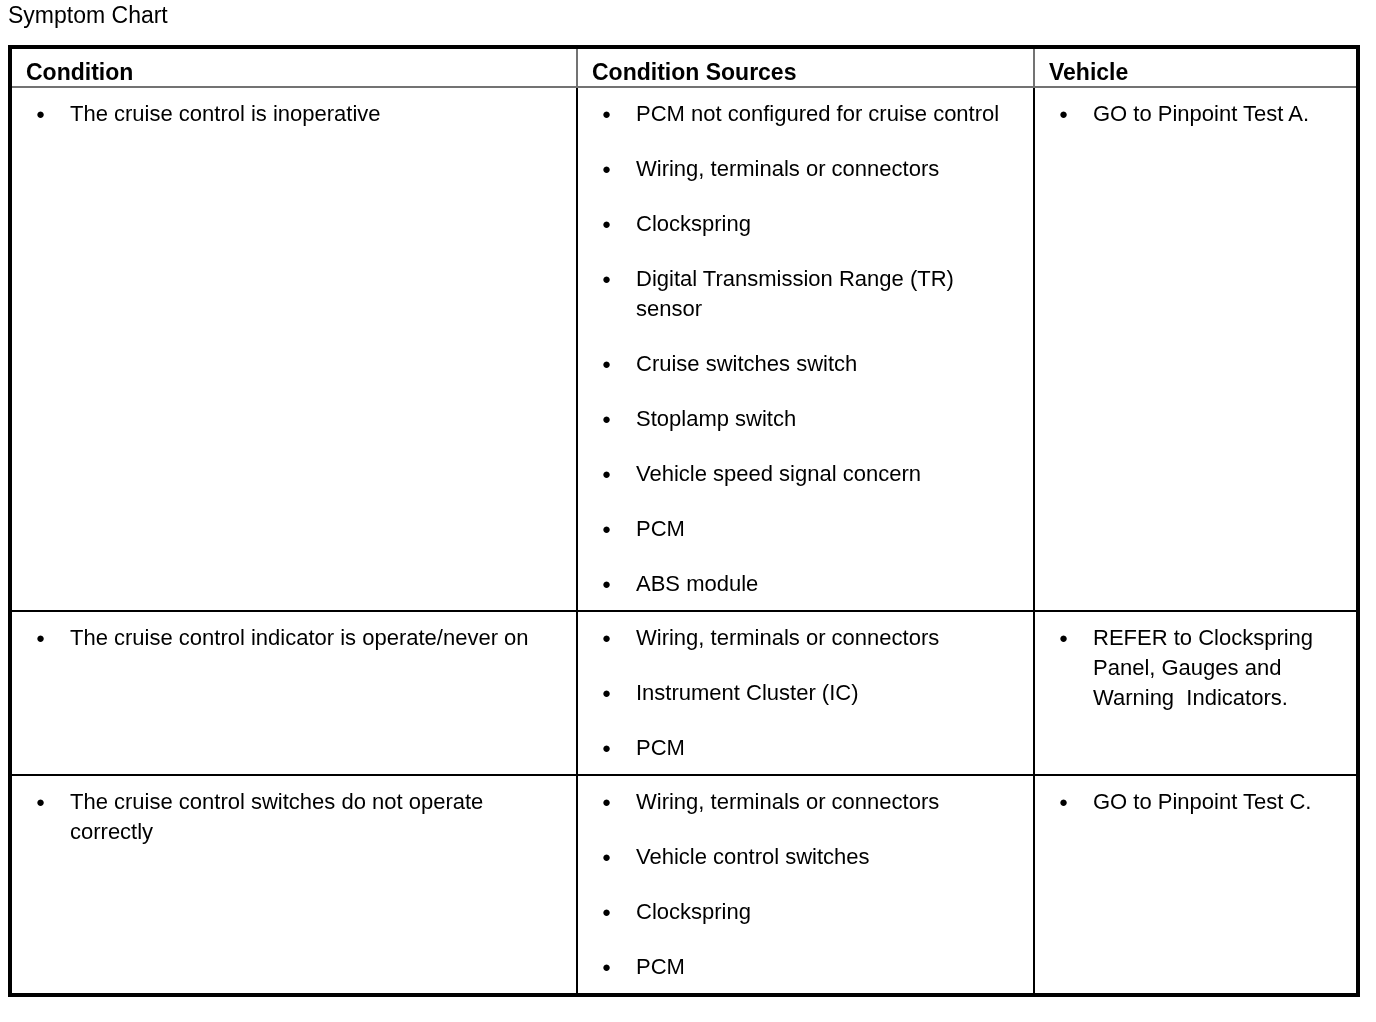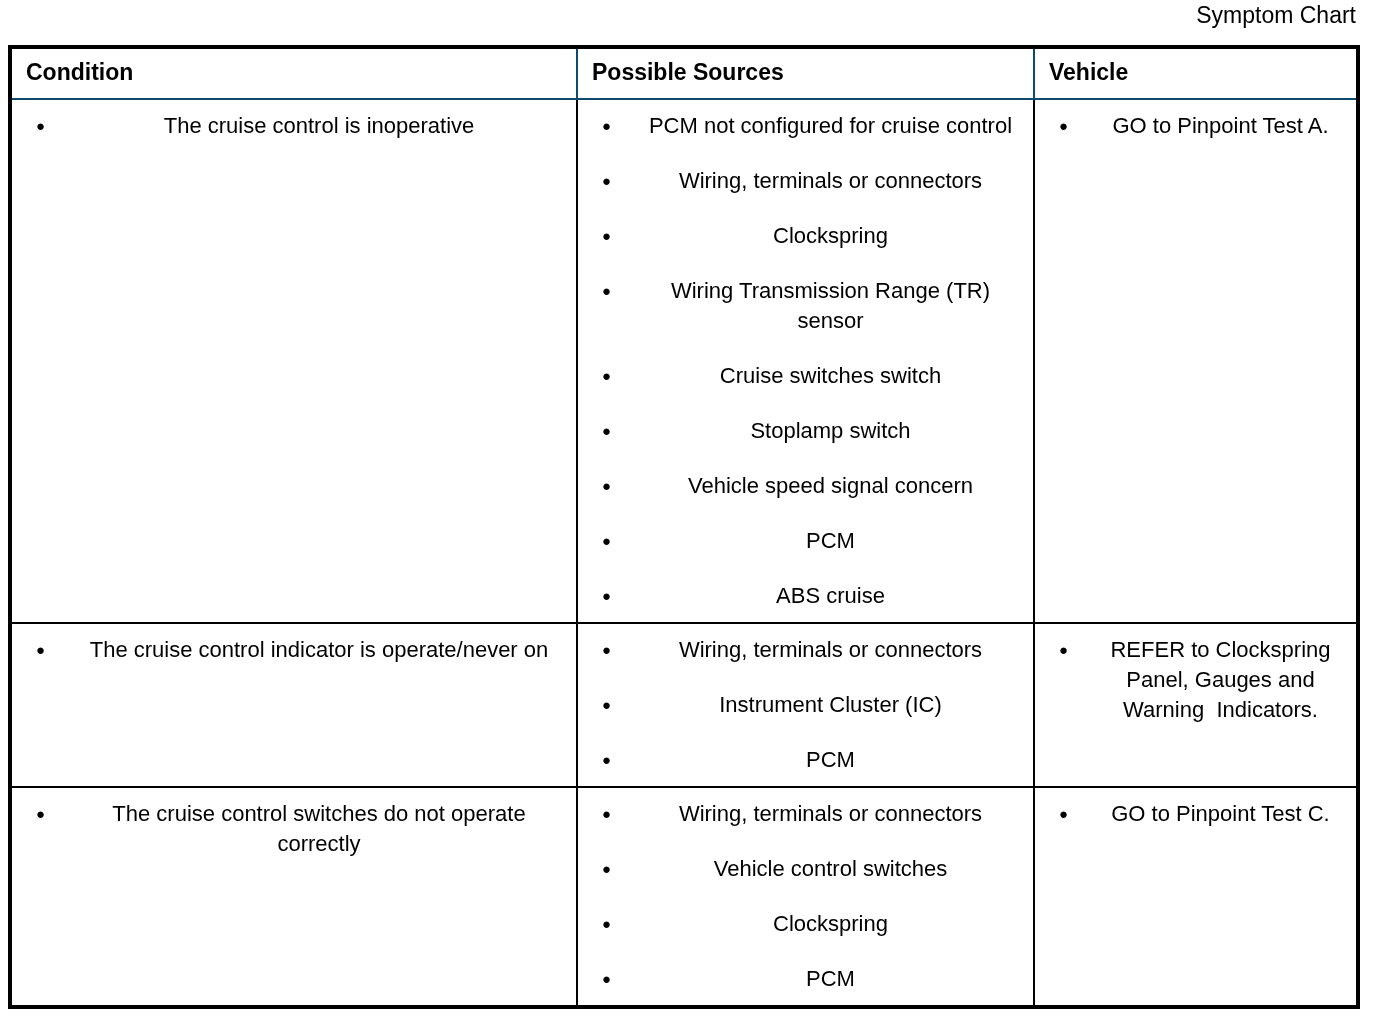--- a/index.html
+++ b/index.html
@@ -14,44 +14,44 @@
     width: 1376px;
     height: 1022px;
     background: #ffffff;
     overflow: hidden;
   }
   .title {
     position: absolute;
     top: 2px;
     left: 8px;
     width: 1348px;
-    text-align: right;
+    text-align: left;
     font-size: 23px;
     line-height: 26px;
     font-weight: normal;
   }
   table.symptom {
     position: absolute;
     top: 45px;
     left: 8px;
     width: 1348px;
     border-collapse: collapse;
     table-layout: fixed;
     border: 4px solid #000;
   }
   col.c1 { width: 567px; }
   col.c2 { width: 457px; }
   col.c3 { width: 324px; }
   th {
-    border: 2px solid #0c4a6e;
+    border: 2px solid #737373;
     text-align: left;
     vertical-align: middle;
     font-size: 23px;
     font-weight: bold;
-    padding: 10px 8px 12px 14px;
+    padding: 10px 8px 0 14px;
     height: 26px;
   }
   td {
     border: 2px solid #000;
     vertical-align: top;
     padding: 11px 8px 11px 0;
   }
   tbody tr.r1 { height: 524px; }
   tbody tr.r2 { height: 132px; }
   tbody tr.r3 { height: 186px; }
@@ -71,40 +71,39 @@
   }
   .bullet {
     flex: 0 0 34px;
     margin-left: 24px;
     font-size: 15px;
     line-height: 30px;
   }
   .txt {
     flex: 1 1 auto;
     white-space: pre-wrap;
-    text-align: center;
   }
 </style>
 </head>
 <body>
 
 <div class="page">
 
   <div class="title">Symptom Chart</div>
 
   <table class="symptom">
     <colgroup>
       <col class="c1">
         <col class="c2">
         <col class="c3">
     </colgroup>
     <thead>
       <tr>
         <th>Condition</th>
-        <th>Possible Sources</th>
+        <th>Condition Sources</th>
         <th>Vehicle</th>
       </tr>
     </thead>
     <tbody>
 
       <tr class="r1">
         <td>
           <ul class="blist">
             <li>
               <span class="bullet">●</span>
@@ -121,41 +120,41 @@
             <li>
               <span class="bullet">●</span>
               <span class="txt">Wiring, terminals or connectors</span>
             </li>
             <li>
               <span class="bullet">●</span>
               <span class="txt">Clockspring</span>
             </li>
             <li>
               <span class="bullet">●</span>
-              <span class="txt">Wiring Transmission Range (TR) sensor</span>
+              <span class="txt">Digital Transmission Range (TR) sensor</span>
             </li>
             <li>
               <span class="bullet">●</span>
               <span class="txt">Cruise switches switch</span>
             </li>
             <li>
               <span class="bullet">●</span>
               <span class="txt">Stoplamp switch</span>
             </li>
             <li>
               <span class="bullet">●</span>
               <span class="txt">Vehicle speed signal concern</span>
             </li>
             <li>
               <span class="bullet">●</span>
               <span class="txt">PCM</span>
             </li>
             <li>
               <span class="bullet">●</span>
-              <span class="txt">ABS cruise</span>
+              <span class="txt">ABS module</span>
             </li>
           </ul>
         </td>
         <td>
           <ul class="blist">
             <li>
               <span class="bullet">●</span>
               <span class="txt">GO to Pinpoint Test A.</span>
             </li>
           </ul>

